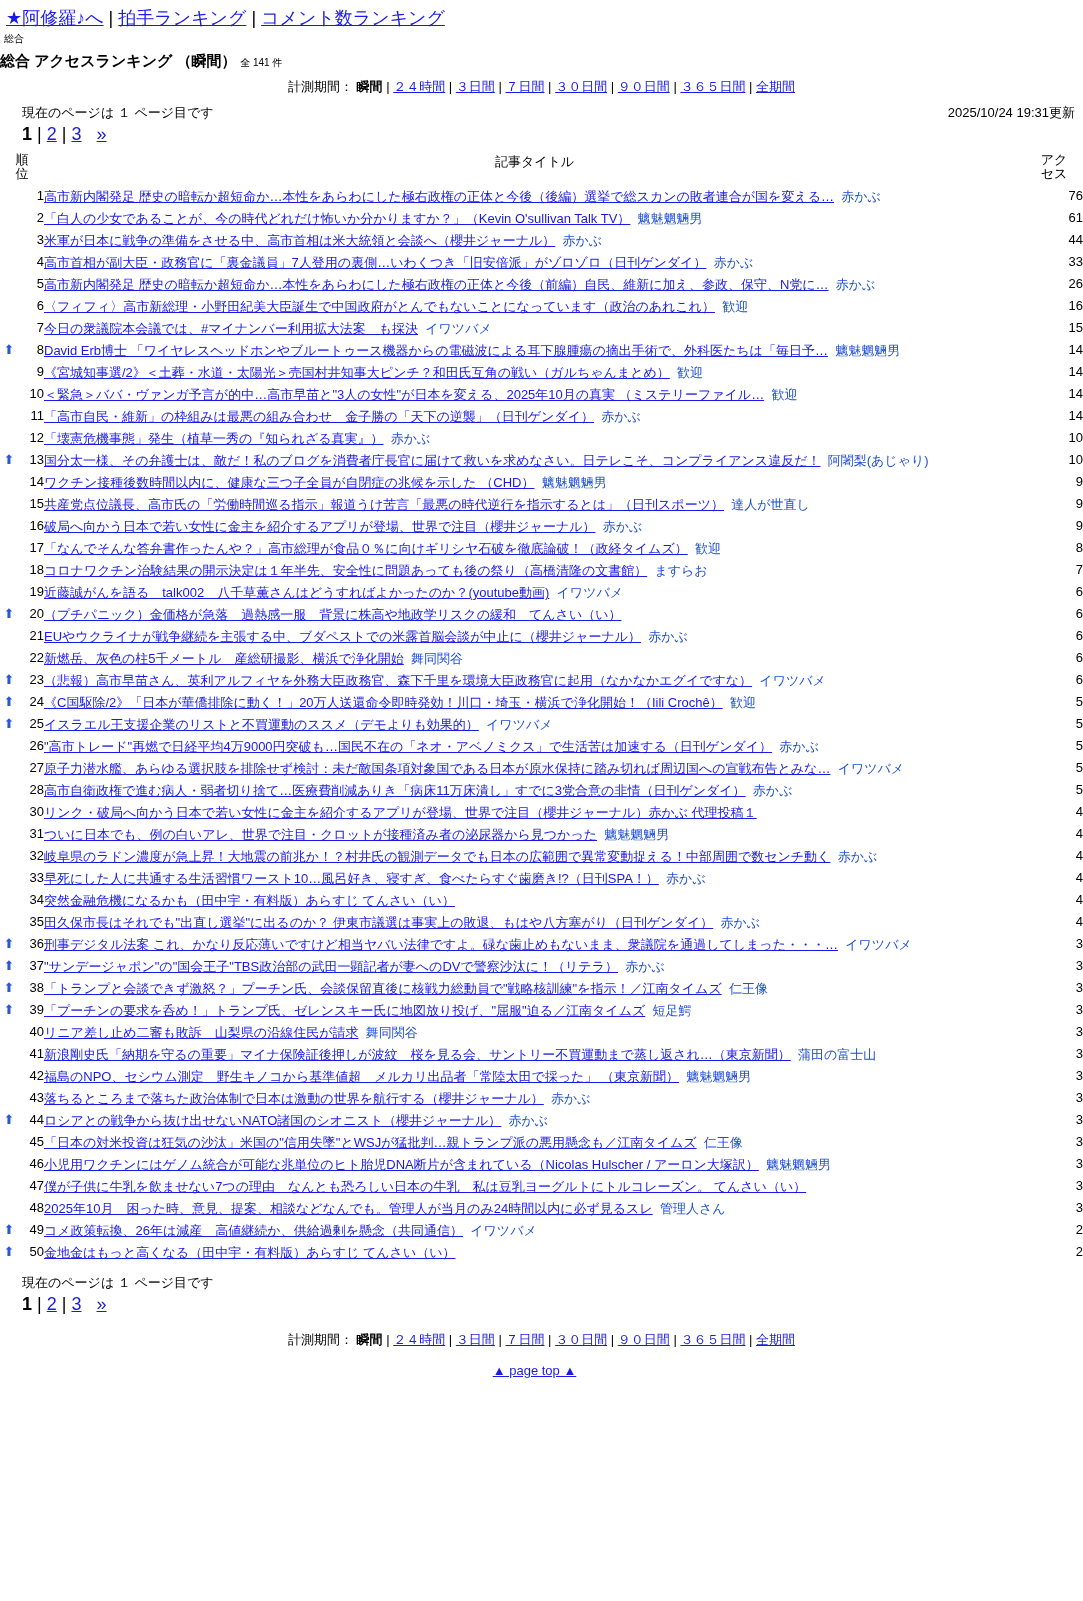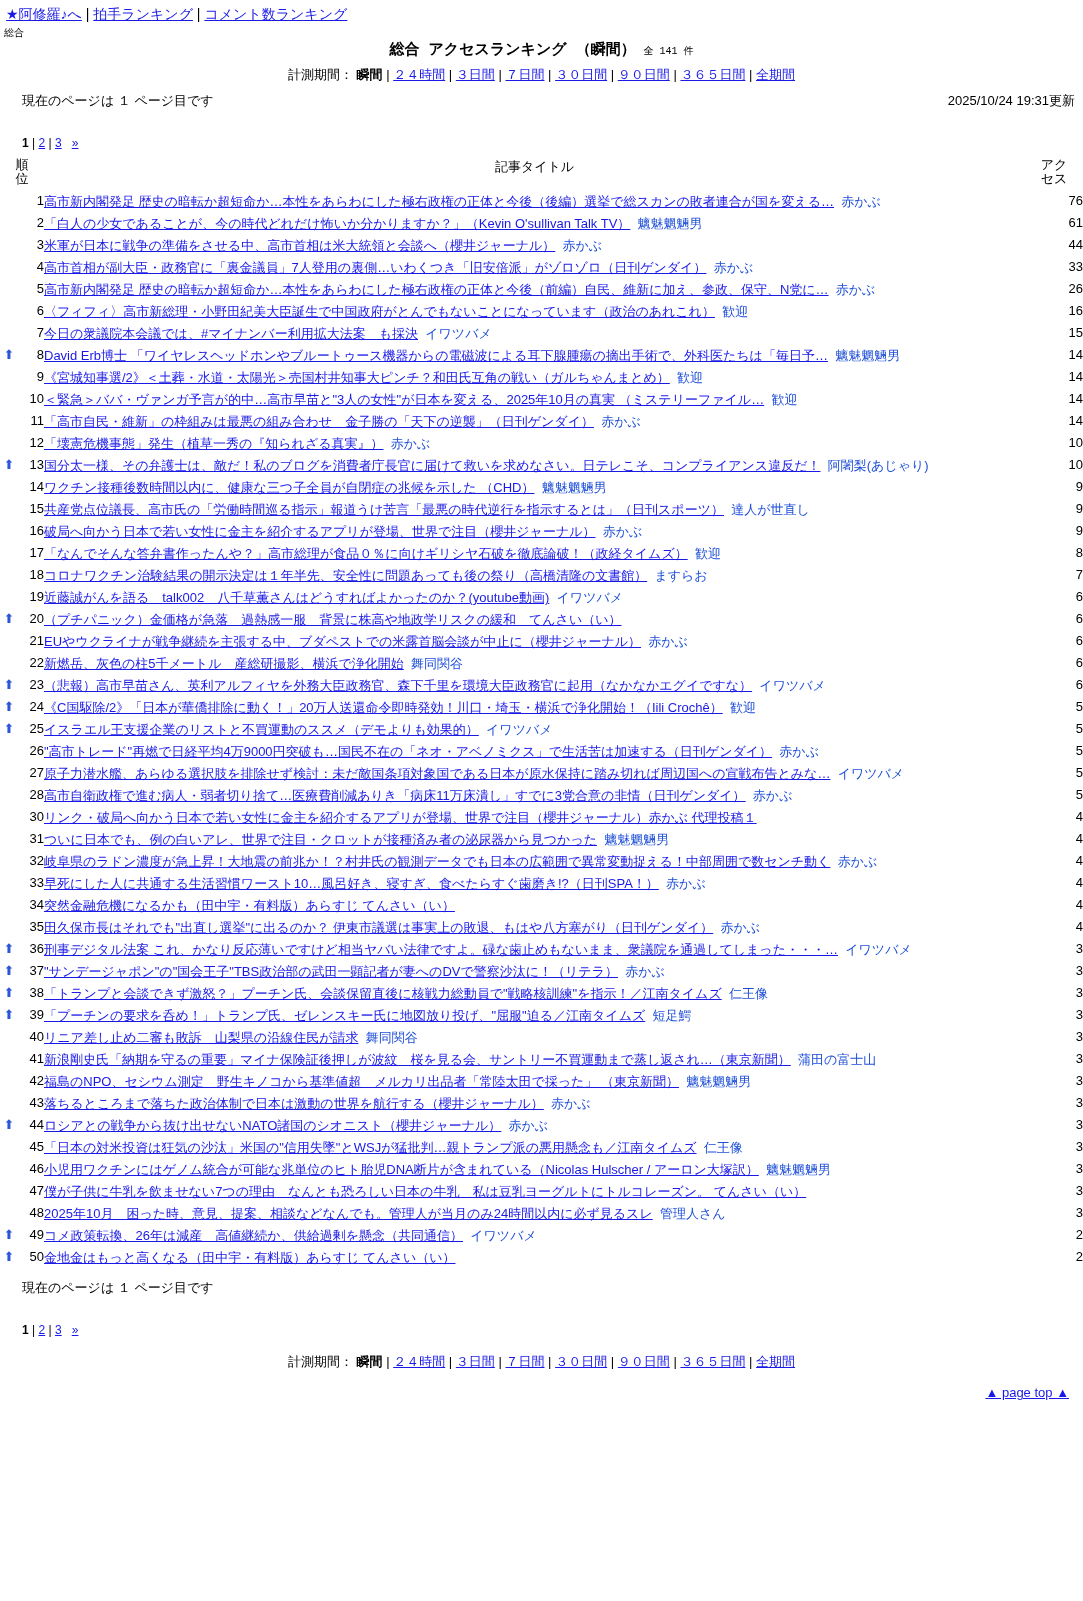--- a/index.html
+++ b/index.html
@@ -1,46 +1,46 @@
 <!DOCTYPE html>
 <html><head>
 <meta charset="utf-8">
 <style>
   html,body{margin:0;padding:0;background:#fff;}
   body{font-family:"Liberation Sans","DejaVu Sans",sans-serif;font-size:13px;color:#000;width:1083px;}
   a{color:#1a1ae6;text-decoration:underline;}
-  .topnav{padding:6px 6px 0 6px;font-size:14px;}
+  .topnav{padding:6px 6px 0 6px;font-size:18px;}
   .topnav a{color:#1a1ae6;}
   .sep{color:#000;}
   .crumb{font-size:10px;padding:2px 0 0 4px;color:#000;}
-  .title-block{text-align:center;font-family:Liberation Mono, monospace;}
+  .title-block{text-align:left;margin-top:6px;}
   .main-title{font-size:15px;font-weight:bold;}
   .count{font-size:10px;font-weight:normal;}
   .period{margin-top:7px;font-size:13px;text-align:center;}
   .period b{font-weight:bold;}
   .period a{color:#1a1ae6;}
   .meta-row{display:flex;justify-content:space-between;align-items:flex-start;padding:8px 8px 0 22px;font-size:13px;}
-  .pager{padding:2px 0 0 22px;font-size:12px;margin-top:24px;}
+  .pager{padding:2px 0 0 22px;font-size:18px;}
   .pager a{color:#1a1ae6;}
   .pager b{font-weight:bold;}
   table.rank{width:100%;border-collapse:collapse;margin-top:8px;}
   table.rank th{font-size:13px;font-weight:normal;padding:0 0 6px 0;vertical-align:top;}
   th.h-rank{width:44px;text-align:center;line-height:1.05;}
   th.h-title{text-align:center;}
   th.h-acc{width:58px;text-align:center;line-height:1.05;}
   table.rank td{padding:2px 0;vertical-align:top;}
   td.c-arrow{width:18px;text-align:center;color:#2b57d6;font-size:13px;}
   td.c-rank{width:26px;text-align:right;padding-right:7px;}
   td.c-title{text-align:left;}
   td.c-acc{text-align:right;padding-right:26px;width:58px;}
   td.c-title a{color:#1a1ae6;}
   .author{color:#1d4ed8;}
   .bottom-meta{padding:10px 0 0 22px;font-size:13px;}
   .bottom-period{margin-top:16px;text-align:center;font-size:13px;}
-  .pagetop{text-align:right;padding:14px 14px 10px 0;font-size:13px;}
+  .pagetop{text-align:center;padding:14px 14px 10px 0;font-size:13px;}
   .pagetop a{color:#1a1ae6;}
   .upmark{display:inline-block;}
 </style>
 </head>
 <body>
 
 <div class="topnav">
   <a href="#">★阿修羅♪へ</a>
   <span class="sep">|</span>
   <a href="#">拍手ランキング</a>

